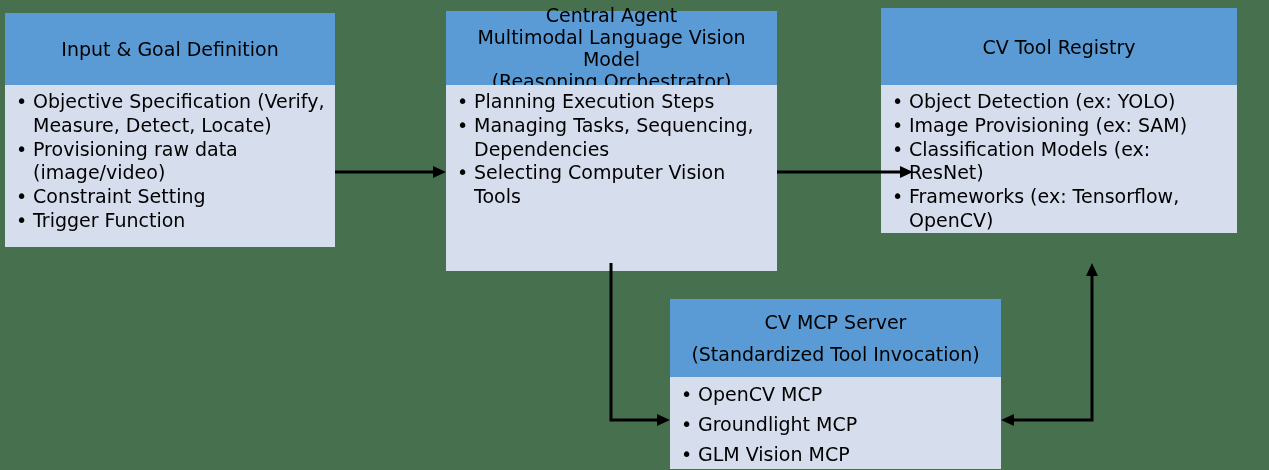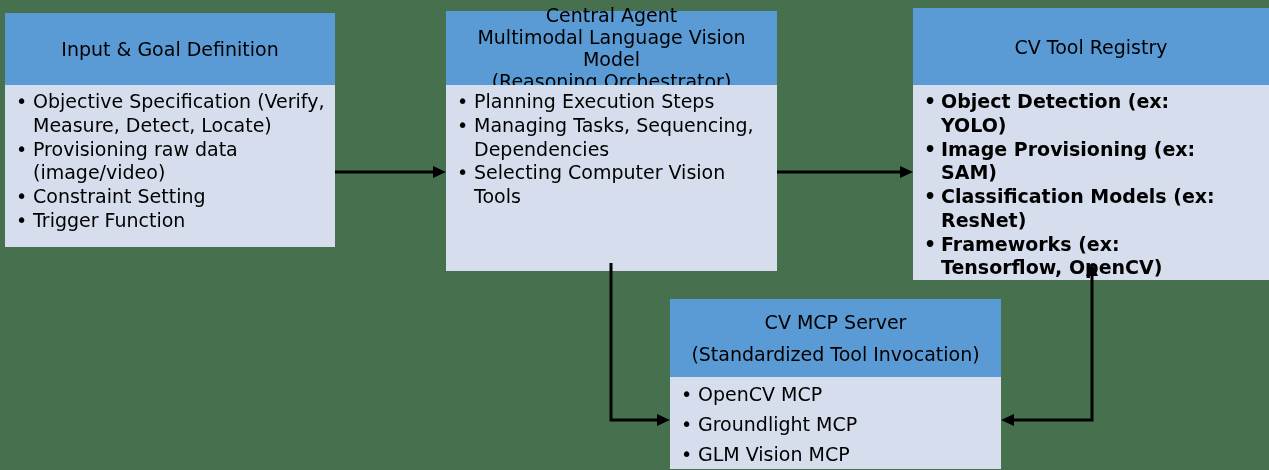--- a/index.html
+++ b/index.html
@@ -65,23 +65,23 @@
   .bullets li::before {
     content: "\2022";
     position: absolute;
     left: 1px;
   }
   
   #node-input-goal   { left: 5px;   top: 5px;   width: 330px; height: 234px; }
   #node-input-goal   .node-header { height: 72px; }
   #node-central-agent{ left: 446px; top: 3px;   width: 331px; height: 260px; }
   #node-central-agent .node-header { height: 74px; line-height: 22px; }
-  #node-cv-registry  { left: 913px; top: 0;     width: 356px; height: 187px; }
+  #node-cv-registry  { left: 881px; top: 0;     width: 356px; height: 187px; }
   #node-cv-registry  .node-header { height: 77px; }
-  #node-cv-registry  .node-body   { padding-right: 28px; font-weight: bold; }
+  #node-cv-registry  .node-body   { padding-right: 28px; }
   #node-mcp-server   { left: 670px; top: 291px; width: 331px; height: 149px; }
   #node-mcp-server   .node-header { height: 78px; line-height: 32px; }
   #node-mcp-server   .bullets li  { line-height: 30px; }
   #node-mcp-server   .node-body   { padding-top: 2px; }
 </style>
 </head>
 <body>
 
 <div class="canvas">
 

